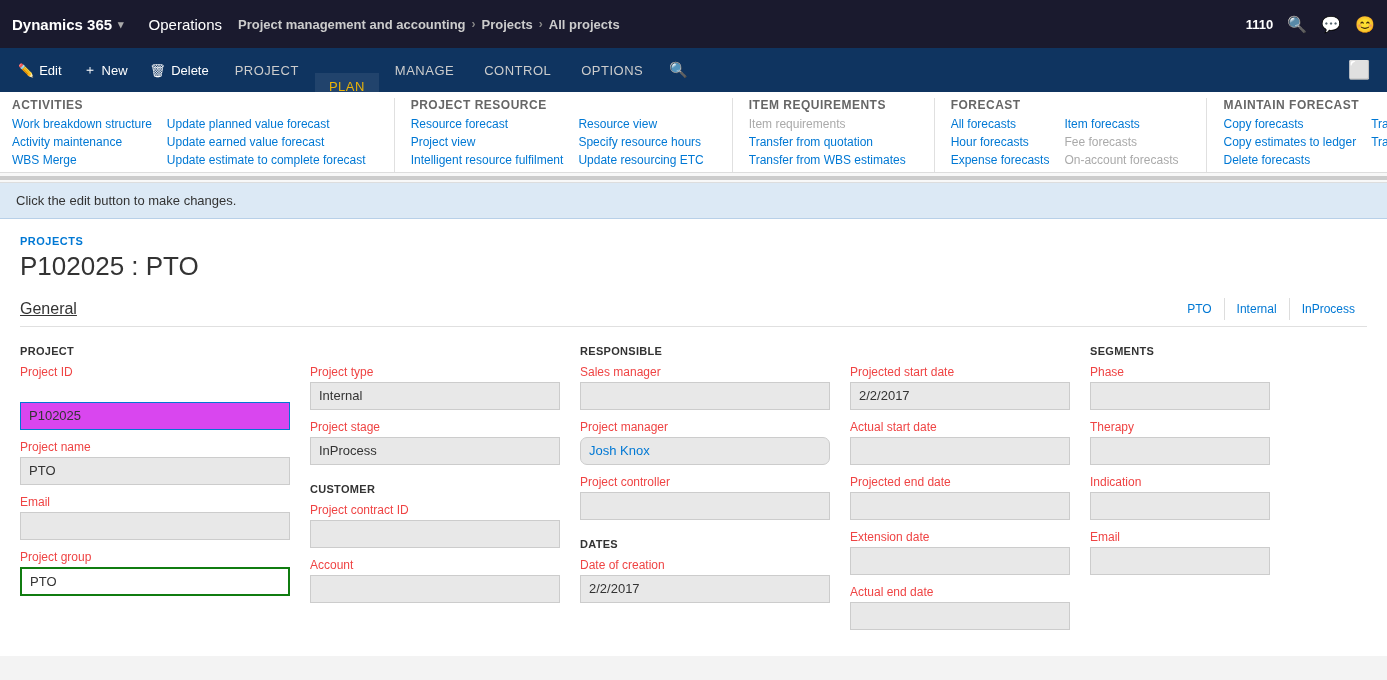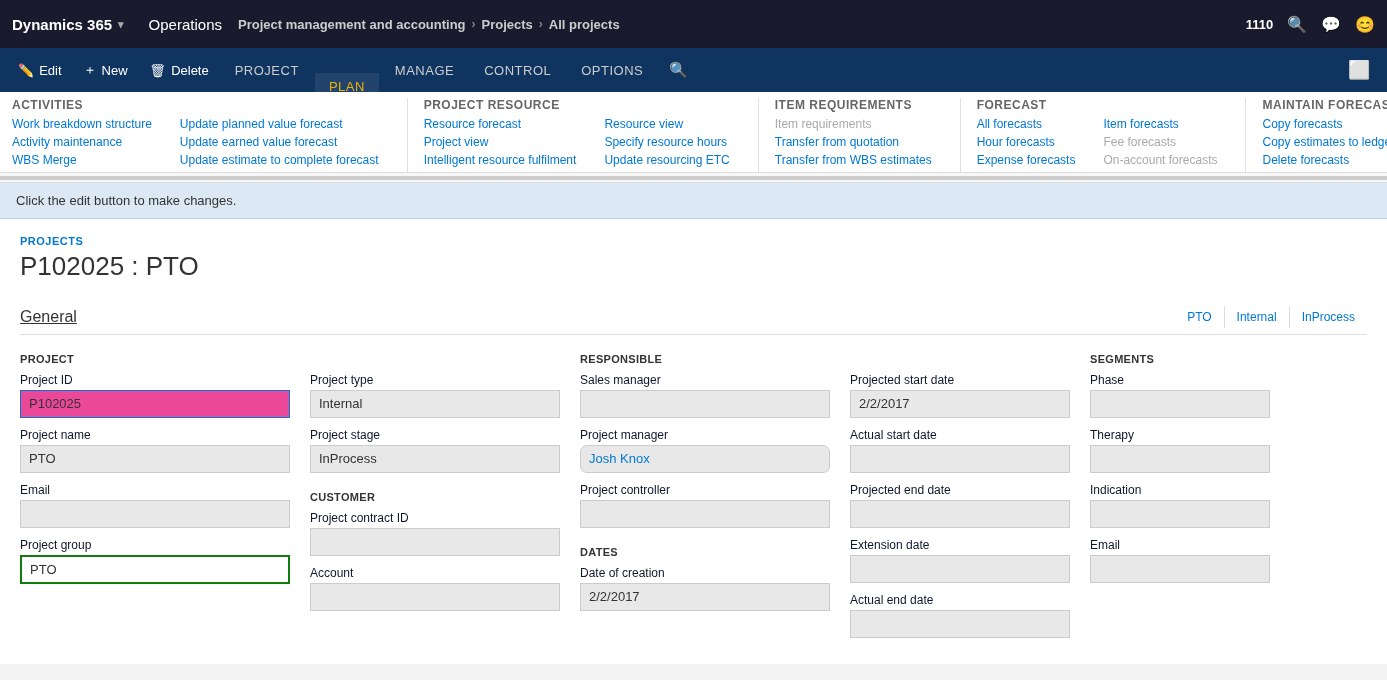--- a/index.html
+++ b/index.html
@@ -123,21 +123,21 @@
     .ribbon-section-title {
       font-size: 12px;
       color: #666;
       font-weight: 600;
       text-transform: uppercase;
       letter-spacing: 0.5px;
       margin-bottom: 4px;
     }
     .ribbon-items {
       display: flex;
-      gap: 16px;
+      gap: 3px;
     }
     .ribbon-col {
       display: flex;
       flex-direction: column;
       gap: 2px;
       padding-right: 12px;
     }
     .ribbon-link {
       color: #0078d4;
       font-size: 12px;
@@ -182,21 +182,21 @@
       color: #0078d4;
       font-weight: 600;
       text-transform: uppercase;
       letter-spacing: 0.5px;
       margin-bottom: 4px;
     }
     .page-title {
       font-size: 26px;
       font-weight: 300;
       color: #333;
-      margin-bottom: 24px;
+      margin-bottom: 16px;
     }
 
     
     .form-section-header {
       display: flex;
       justify-content: space-between;
       align-items: center;
       border-bottom: 1px solid #e0e0e0;
       padding-bottom: 6px;
       margin-bottom: 14px;
@@ -240,34 +240,35 @@
       margin-bottom: 8px;
       margin-top: 4px;
     }
     .field-group {
       display: flex;
       flex-direction: column;
       margin-bottom: 10px;
     }
     .field-label {
       font-size: 12px;
-      color: #0f172a;
+      color: #ef4444;
       margin-bottom: 3px;
     }
     .field-input {
       background: #e8e8e8;
       border: 1px solid #ccc;
       padding: 5px 8px;
       font-size: 13px;
       color: #333;
       min-height: 28px;
     }
     .field-input.editable {
-      background: #ec4899;
+      background: #d946ef;
       border: 1px solid #0078d4;
+      margin-top: 20px;
     }
     .field-input.focus-green {
       background: #fff;
       border: 2px solid #107c10;
     }
     .field-input.value-blue {
       color: #0078d4;
       border-radius: 7px;
     }
     .field-input.empty { background: #e8e8e8; border-color: #ccc; }

